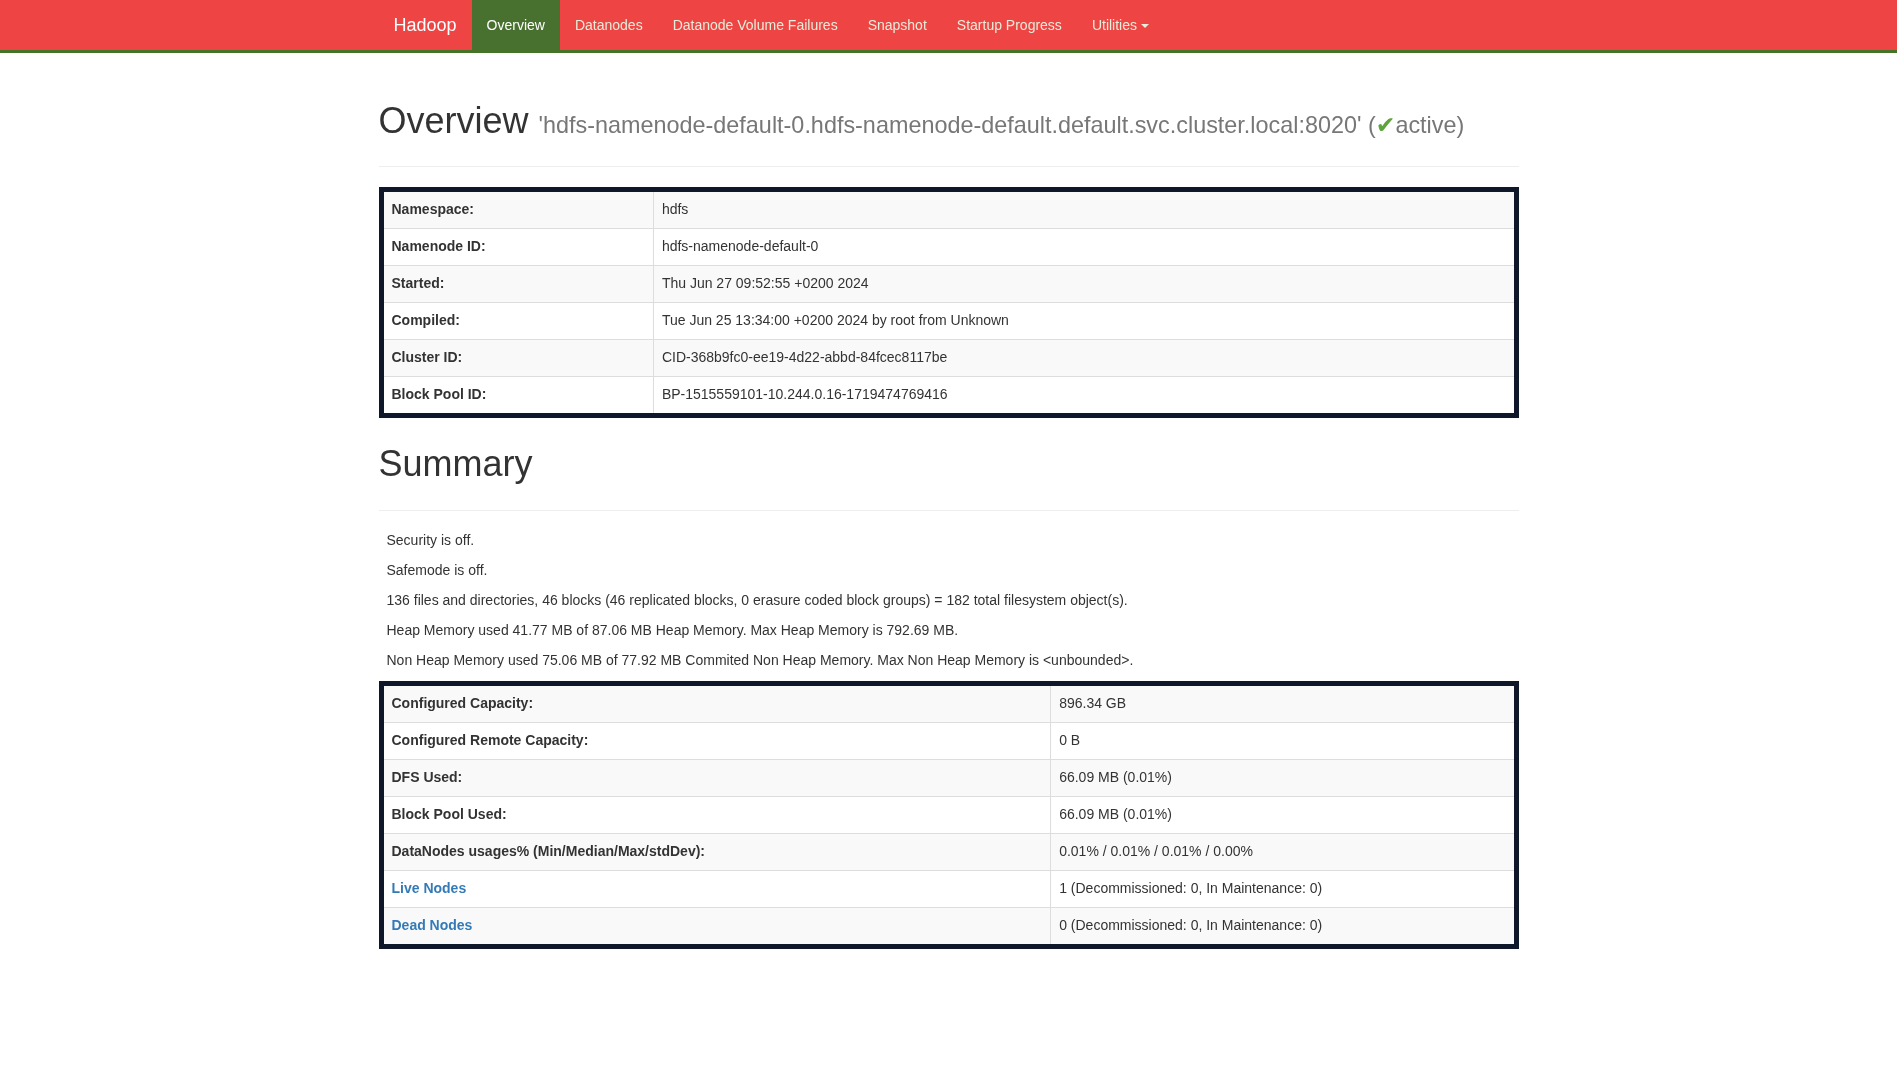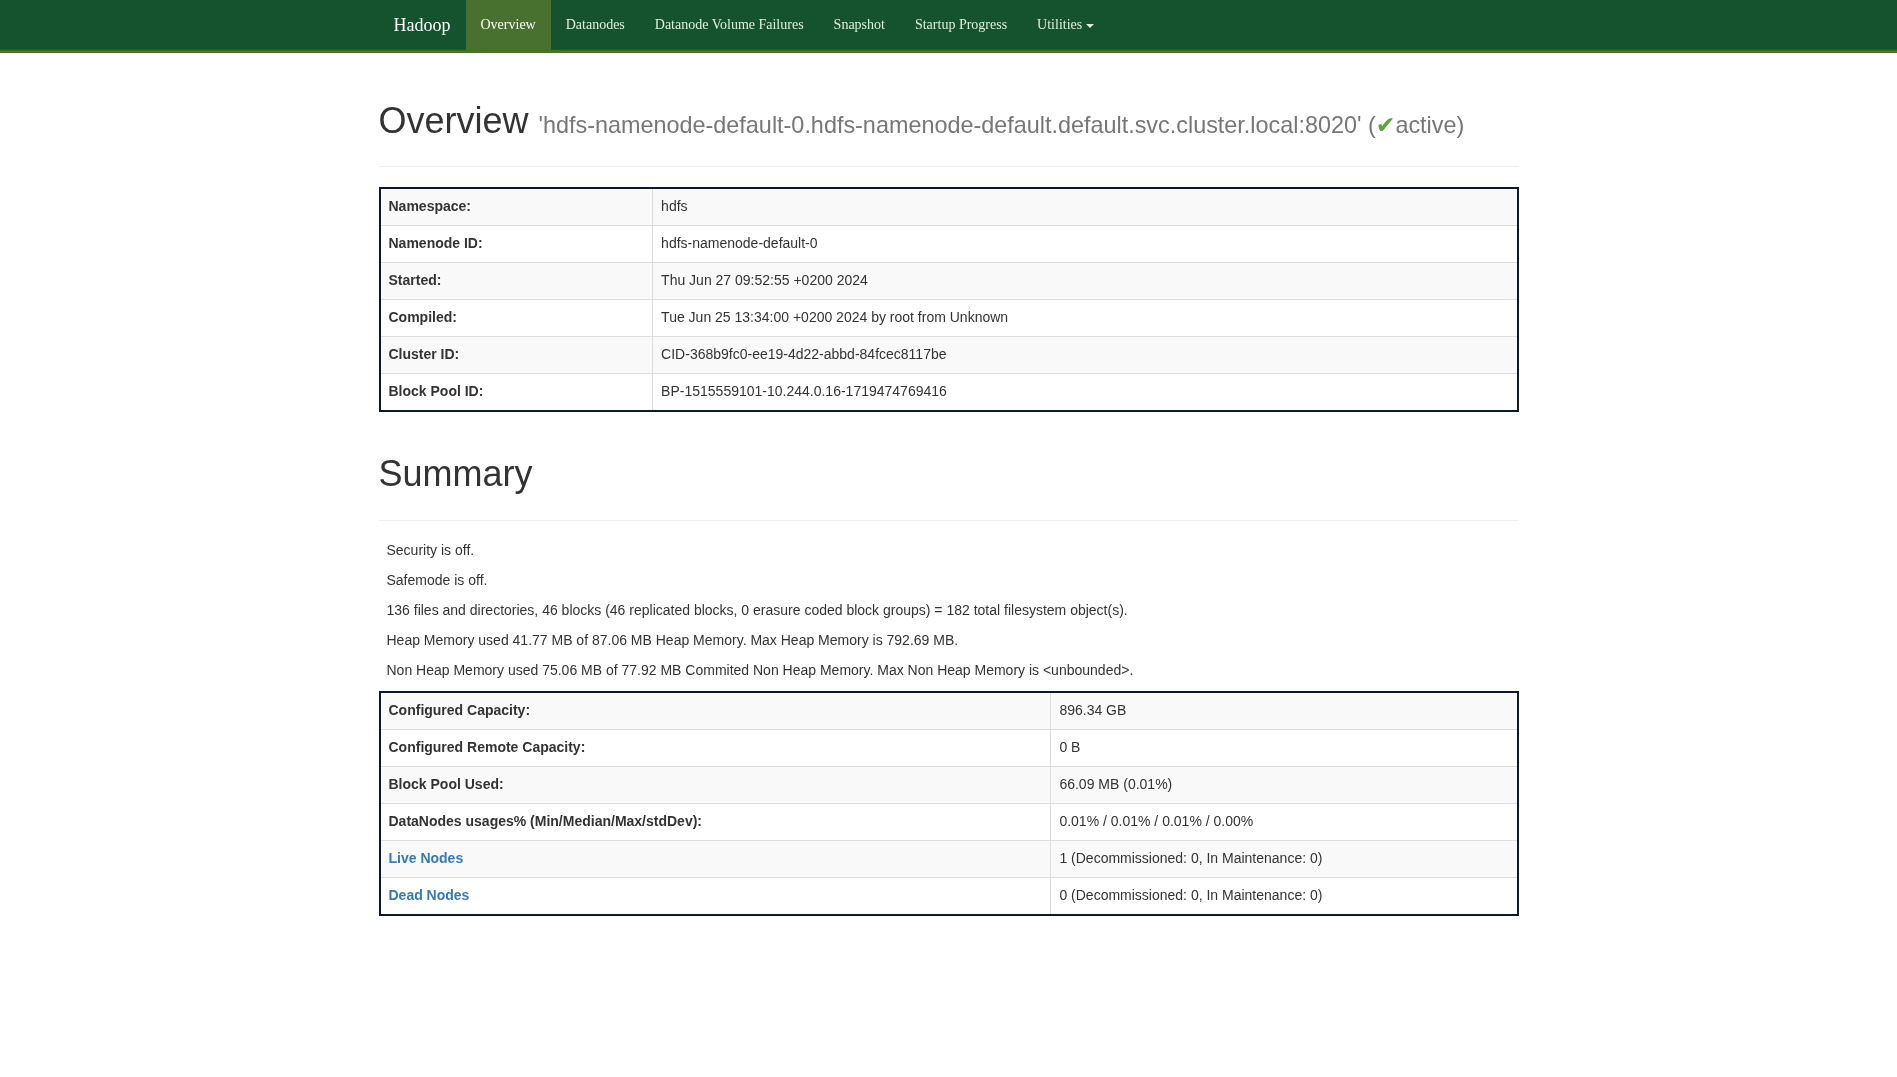--- a/index.html
+++ b/index.html
@@ -16,25 +16,24 @@
     line-height: 1.42857;
   }
   .container {
     width: 1170px;
     margin: 0 auto;
     padding: 0 15px;
   }
 
   
   .navbar {
-    background: #14532d;
+    background: #ef4444;
     border-bottom: 3px solid #457327;
     height: 53px;
     width: 100%;
-    font-family: Liberation Serif, serif;
   }
   .navbar .container {
     display: flex;
     align-items: stretch;
     height: 50px;
   }
   .navbar-brand {
     color: #fff;
     font-size: 18px;
     line-height: 20px;
@@ -101,22 +100,22 @@
     margin: 20px 0;
   }
   p {
     margin: 0 0 10px 8px;
   }
 
   
   table {
     width: 100%;
     border-collapse: collapse;
-    border: 2px solid #0f172a;
-    margin-bottom: 36px;
+    border: 5px solid #0f172a;
+    margin-bottom: 20px;
   }
   th, td {
     border: 1px solid #ddd;
     padding: 8px;
     text-align: left;
     vertical-align: top;
     font-size: 14px;
   }
   th { font-weight: bold; color: #333; }
   tbody tr:nth-child(odd) { background: #f9f9f9; }
@@ -217,20 +216,24 @@
     <tbody>
       <tr>
         <th>Configured Capacity:</th>
         <td>896.34 GB</td>
       </tr>
       <tr>
         <th>Configured Remote Capacity:</th>
         <td>0 B</td>
       </tr>
       <tr>
+        <th>DFS Used:</th>
+        <td>66.09 MB (0.01%)</td>
+      </tr>
+      <tr>
         <th>Block Pool Used:</th>
         <td>66.09 MB (0.01%)</td>
       </tr>
       <tr>
         <th>DataNodes usages% (Min/Median/Max/stdDev):</th>
         <td>0.01% / 0.01% / 0.01% / 0.00%</td>
       </tr>
       <tr>
         <th><a>Live Nodes</a></th>
         <td>1 (Decommissioned: 0, In Maintenance: 0)</td>

